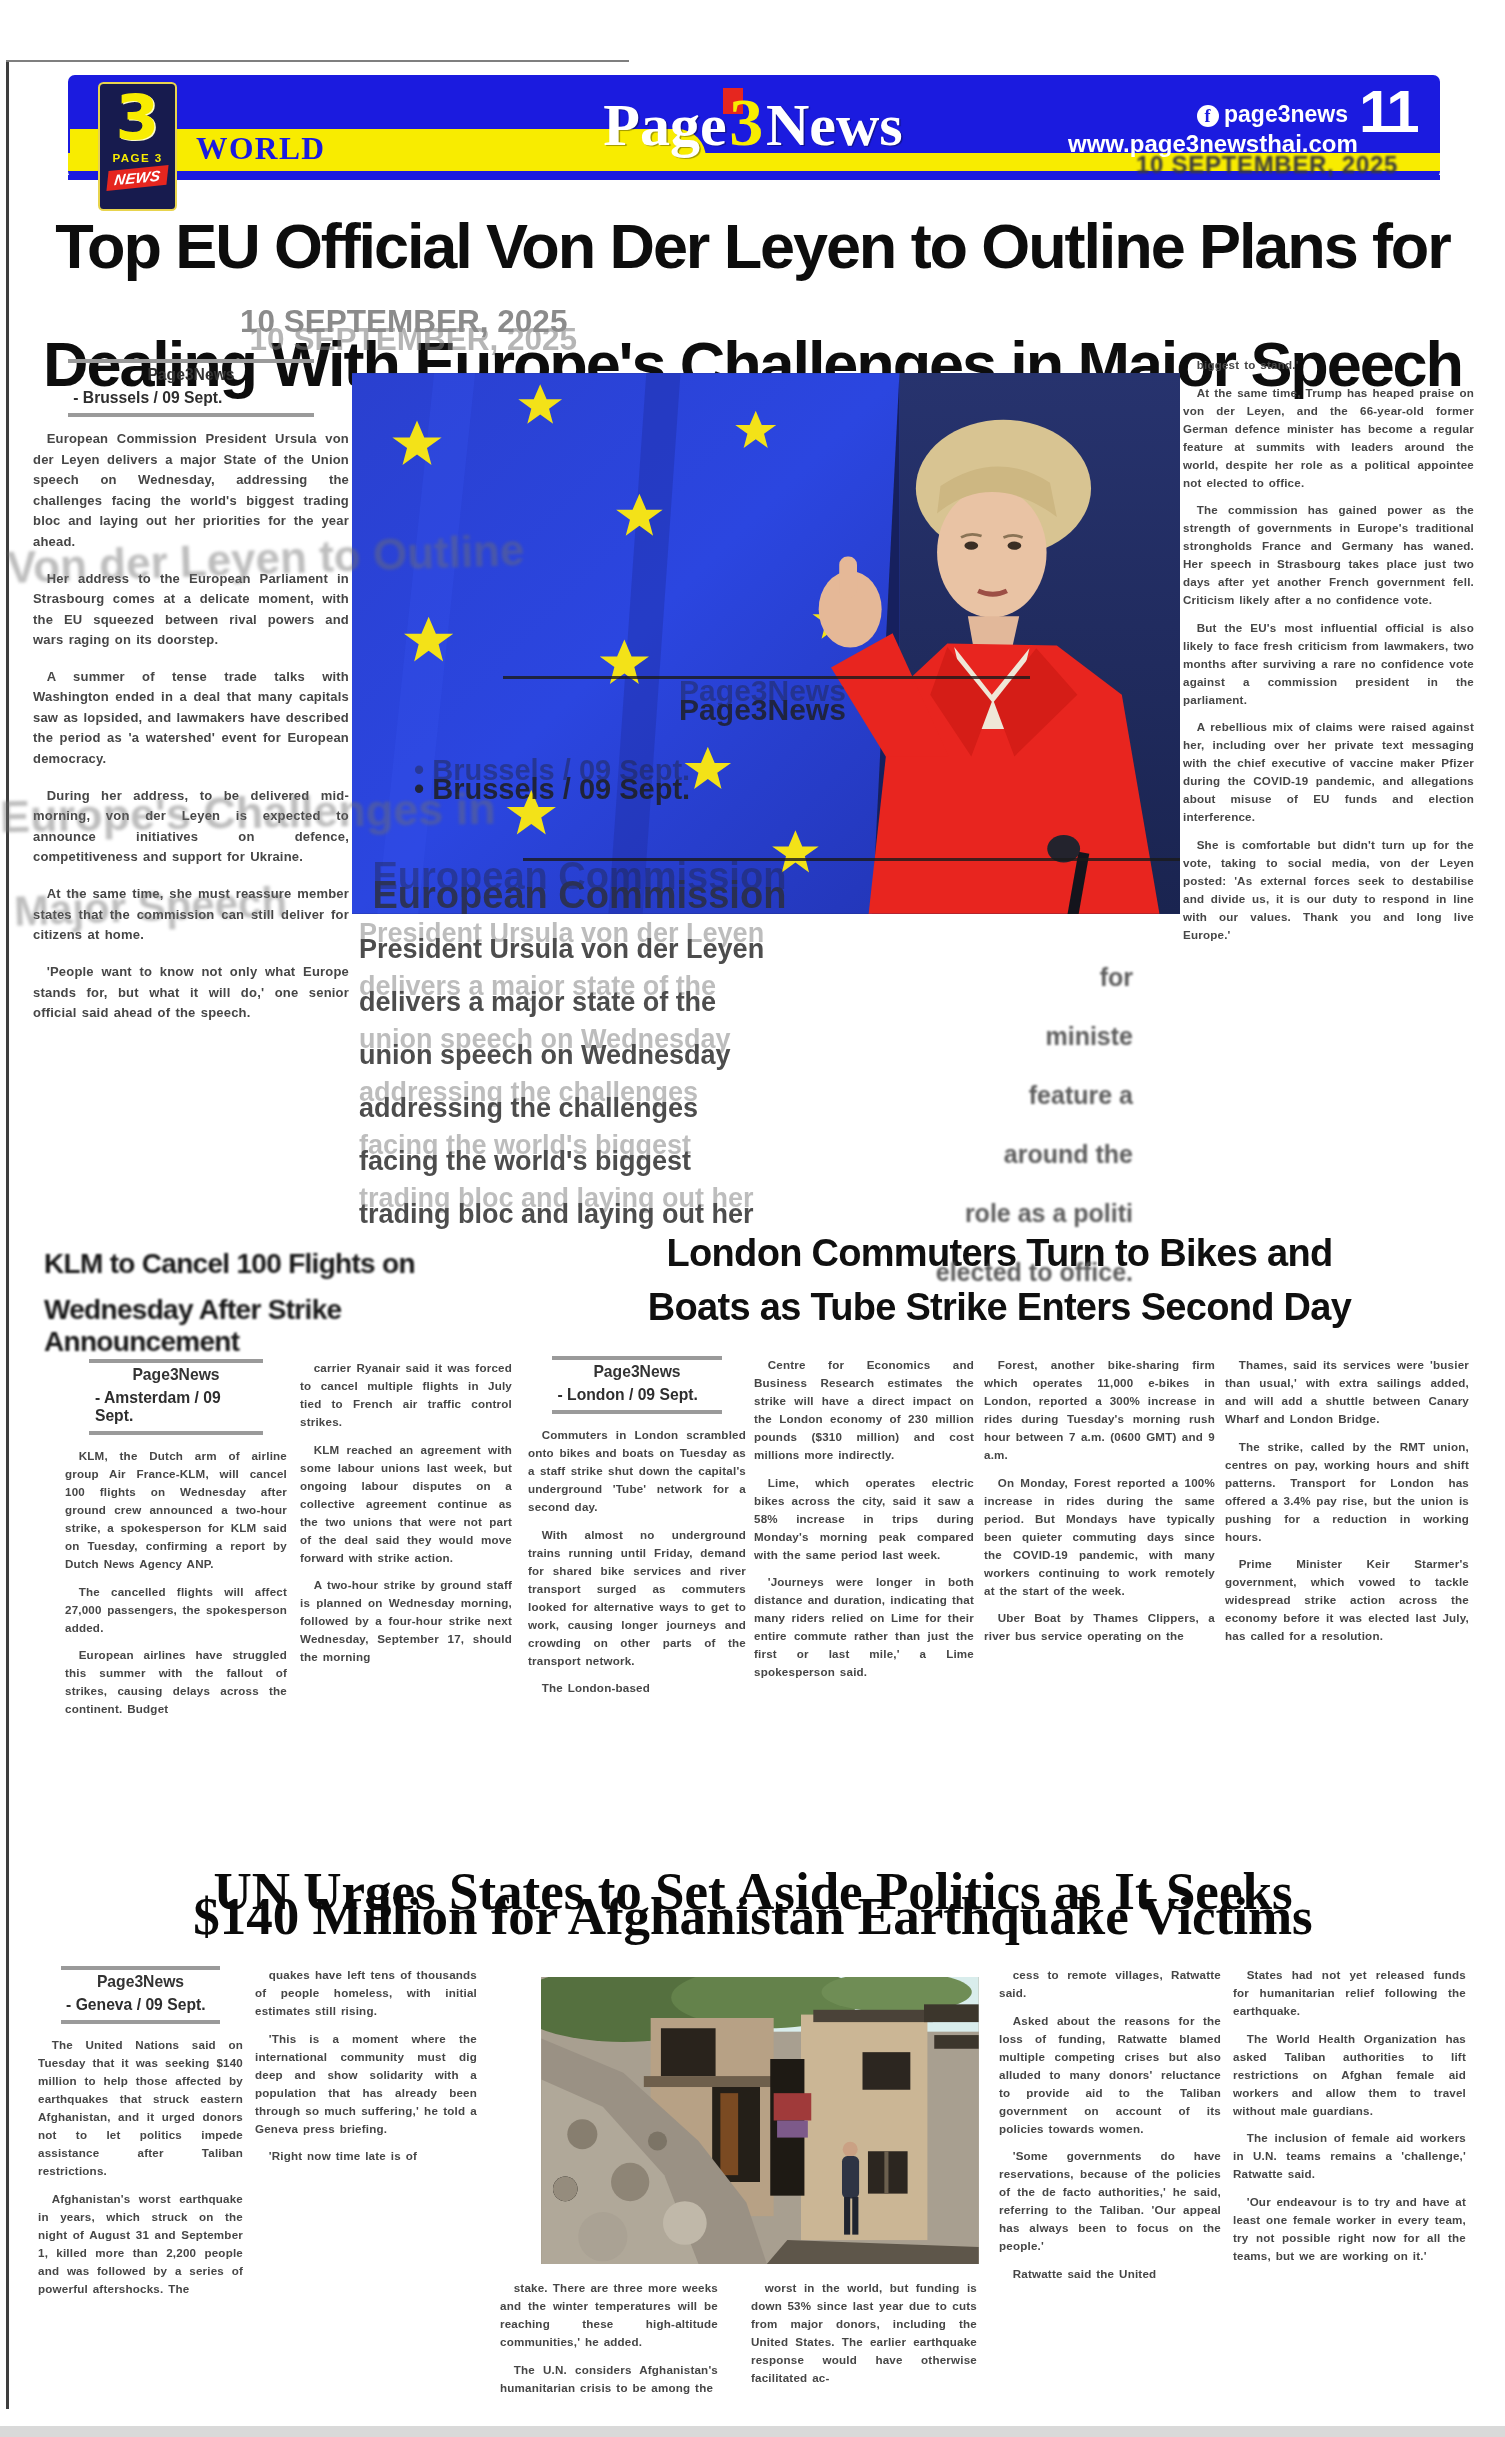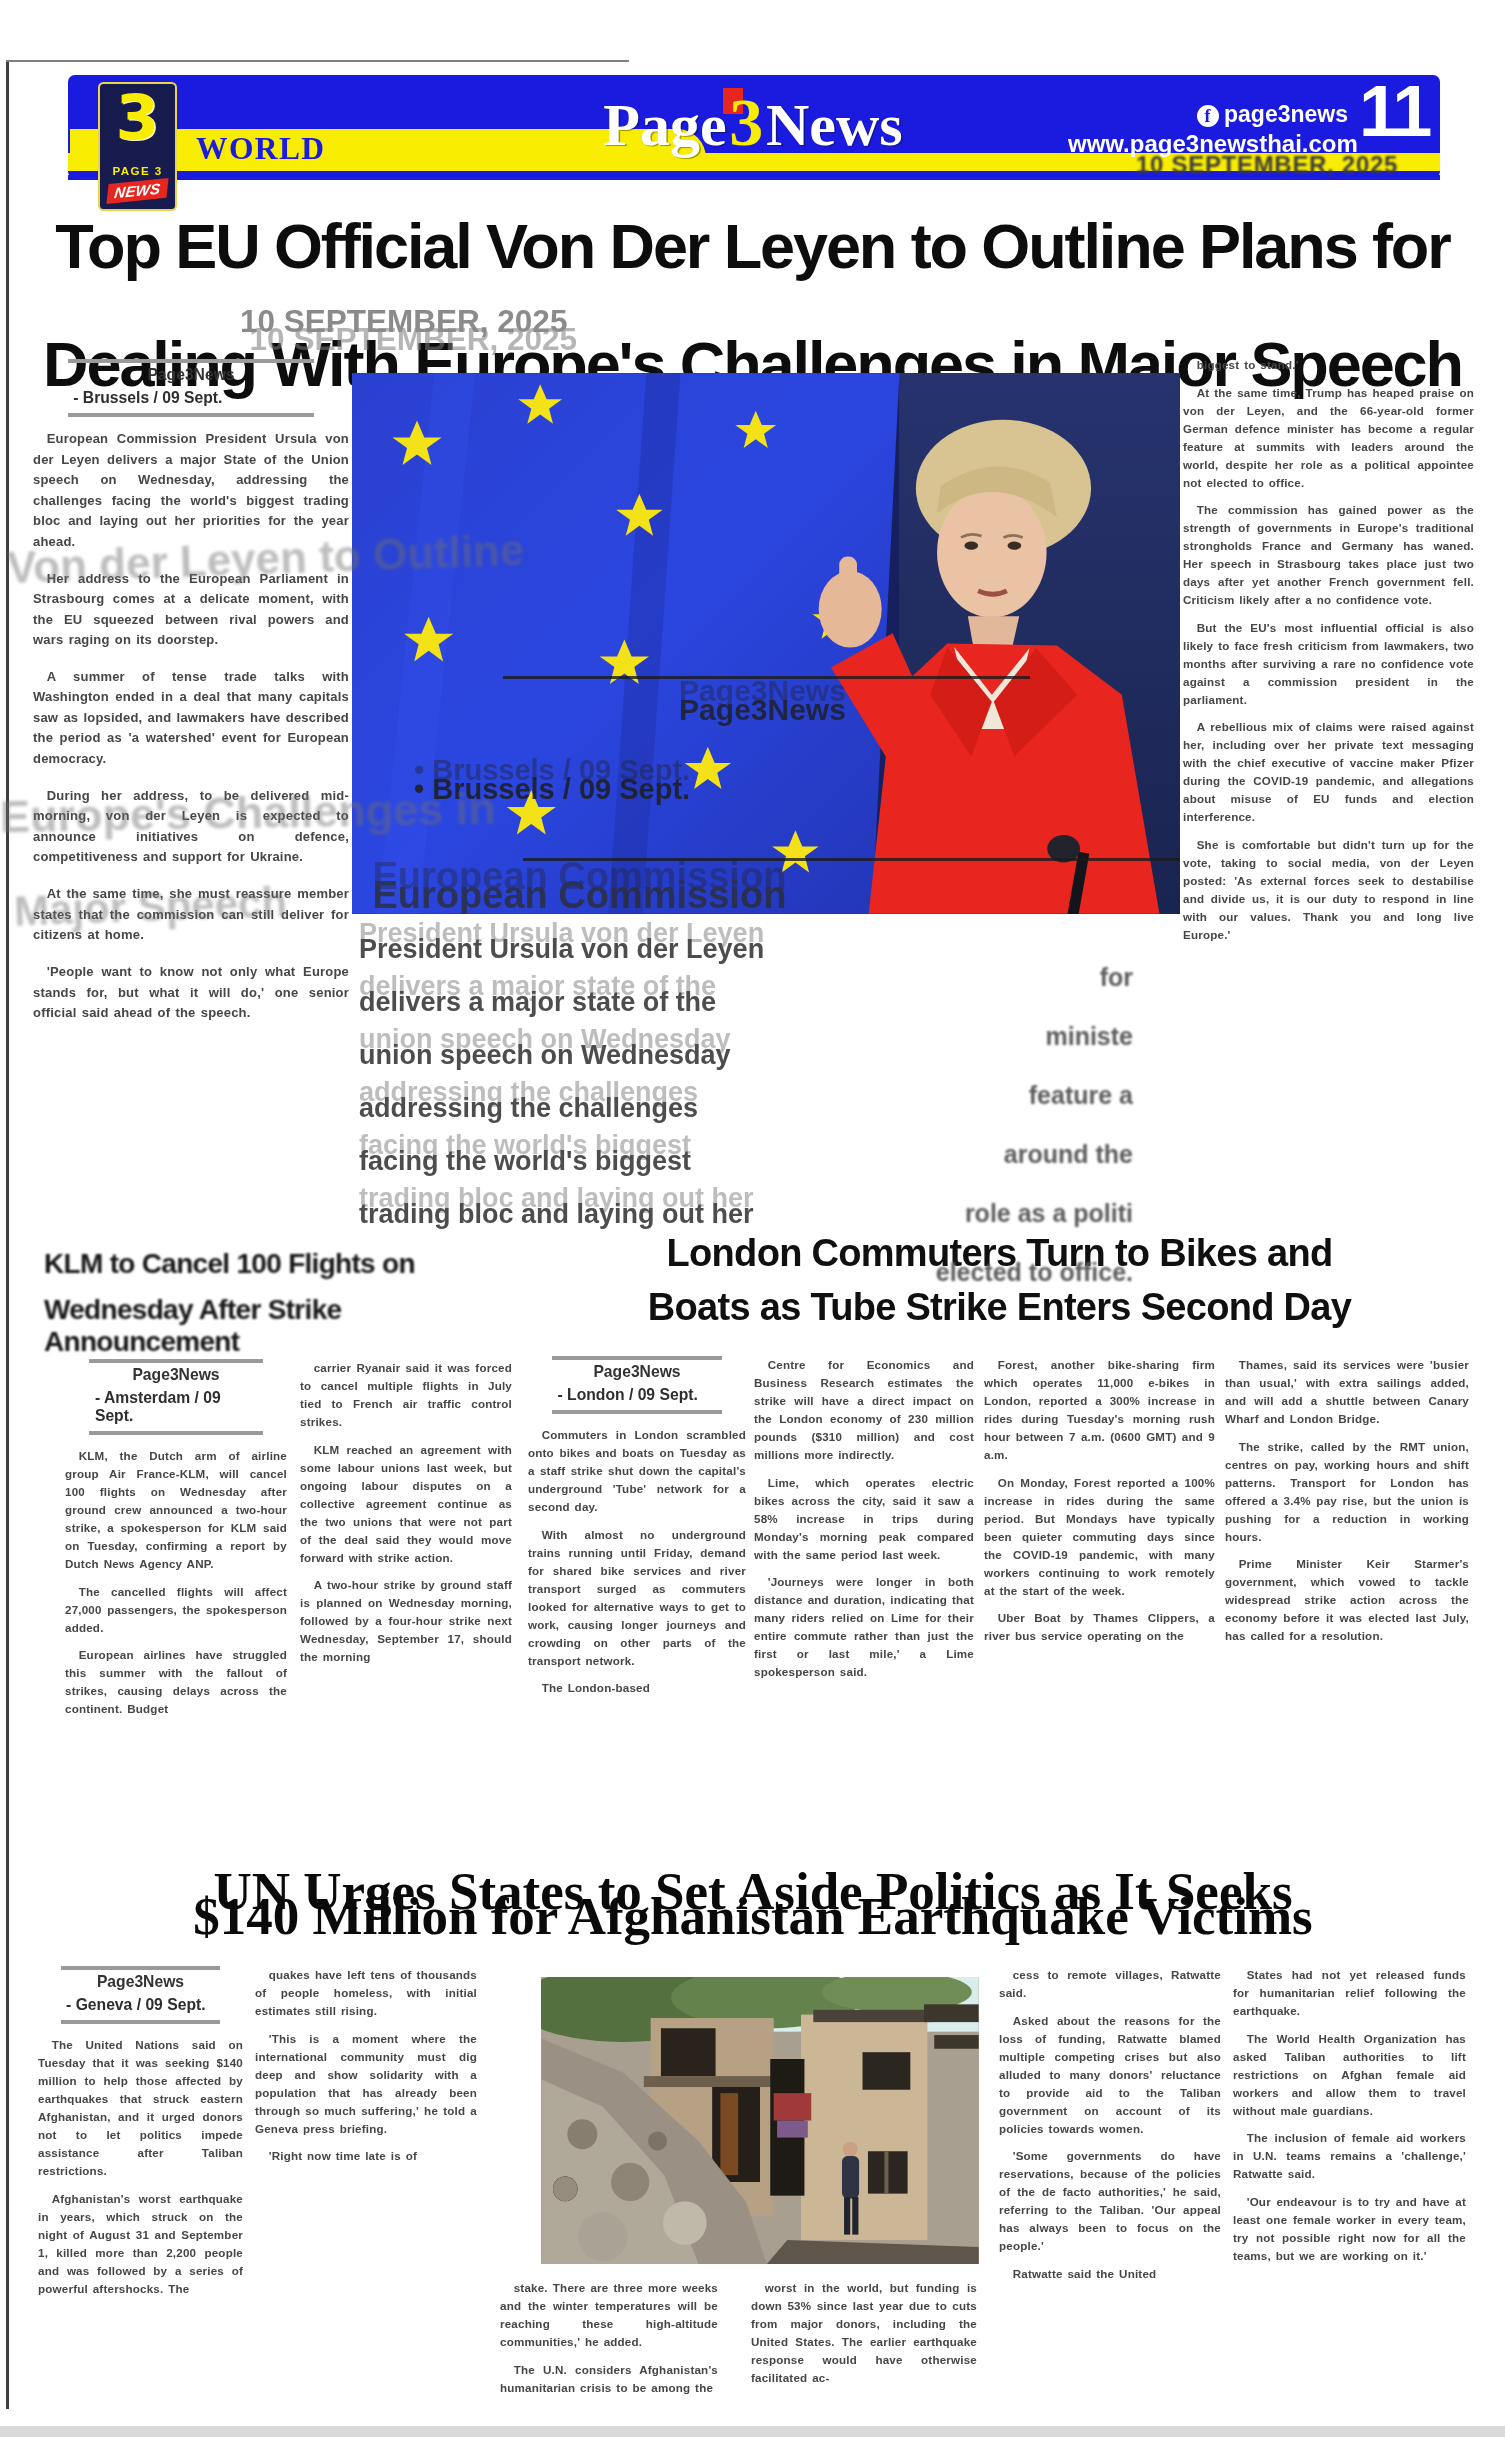--- a/index.html
+++ b/index.html
@@ -20,37 +20,37 @@
 
   
   .masthead{left:68px;top:75px;width:1372px;height:103px;background:var(--masthead-blue);border-radius:6.8px;}
   .yellow-strip{left:68px;top:153px;width:1372px;height:18px;background:var(--masthead-yellow);}
   .yellow-block{left:70px;top:129px;width:636px;height:42px;background:var(--masthead-yellow);border-radius:0 29px 0 0;}
   .masthead-bottomline{left:68px;top:175px;width:1372px;height:4.8px;background:var(--masthead-blue);}
   .logo-box{left:98px;top:82px;width:79px;height:129px;background:var(--logo-navy);
             border:2.7px solid #e8d44d;border-radius:5.5px;text-align:center;z-index:5;}
   .logo-number{font-size:63px;font-weight:bold;color:var(--masthead-yellow);line-height:67px;
                font-family:"DejaVu Sans",sans-serif;text-shadow:1.4px 1.4px 0 #fdfdc8;}
-  .logo-sub{font-size:11.6px;font-weight:bold;color:var(--masthead-yellow);letter-spacing:1.4px;margin-top:13px;}
+  .logo-sub{font-size:11.6px;font-weight:bold;color:var(--masthead-yellow);letter-spacing:1.4px;}
   .logo-ribbon{display:inline-block;margin-top:4.1px;background:var(--accent-red);color:#fff;
                font-style:italic;font-weight:bold;font-size:15px;padding:1.4px 6.8px;
                transform:skew(-12deg) rotate(-6deg);}
   .world-label{left:196px;top:131px;z-index:6;font-family:"Liberation Serif","DejaVu Serif",serif;
                font-weight:bold;font-size:31.5px;color:var(--masthead-blue);letter-spacing:1.4px;}
   .paper-title{left:479px;top:83px;width:548px;text-align:center;z-index:6;color:#fff;
                font-family:"Liberation Serif","DejaVu Serif",serif;font-weight:bold;}
   .paper-title .p1,.paper-title .p3{font-size:60px;text-shadow:1.4px 1.4px 0.7px rgba(0,0,0,.35);margin-top:12px;}
   .paper-title .p2{font-size:68px;color:var(--masthead-yellow);position:relative;padding:0 2.7px;}
   .paper-title .p2 .redsq{position:absolute;left:-4.1px;top:4.1px;width:20.5px;height:26px;background:var(--accent-red);}
   .paper-title .p2 .digit{position:relative;z-index:2;}
   .social-row{left:1163px;top:101px;width:185px;text-align:right;z-index:6;color:#fff;font-weight:bold;font-size:23px;}
   .fb-circle{display:inline-block;width:22px;height:22px;border-radius:50%;background:#fff;color:var(--masthead-blue);
              text-align:center;font-family:"Liberation Serif",serif;font-weight:bold;font-size:18px;line-height:22px;vertical-align:middle;margin-right:5.5px;}
   .site-url{left:1068px;top:130px;width:281px;text-align:right;z-index:6;color:#fff;font-weight:bold;font-size:24px;}
-  .page-number{left:1359px;top:67px;width:79px;z-index:6;color:#fff;font-weight:bold;font-size:72px;line-height:89px;letter-spacing:-2.7px;}
+  .page-number{left:1359px;top:67px;width:79px;z-index:6;color:#fff;font-weight:bold;font-size:60px;line-height:89px;letter-spacing:-2.7px;}
   .issue-date{left:1136px;top:151px;width:301px;z-index:6;color:#3c3c3c;font-weight:bold;font-size:24px;
               letter-spacing:0.7px;filter:blur(0.8px);}
 
   
   .lead-headline{left:27px;width:1451px;text-align:center;color:var(--headline-ink);
                  font-weight:bold;font-size:63px;letter-spacing:-2.1px;line-height:68px;white-space:nowrap;}
   .lh1{top:212px;} .lh2{top:330px;}
   .ghost-date{left:240px;top:303px;font-weight:bold;font-size:31.5px;color:#8b8b8b;filter:blur(0.7px);
               text-shadow:9.6px 18px 0 rgba(120,120,120,.55);z-index:3;}
 

